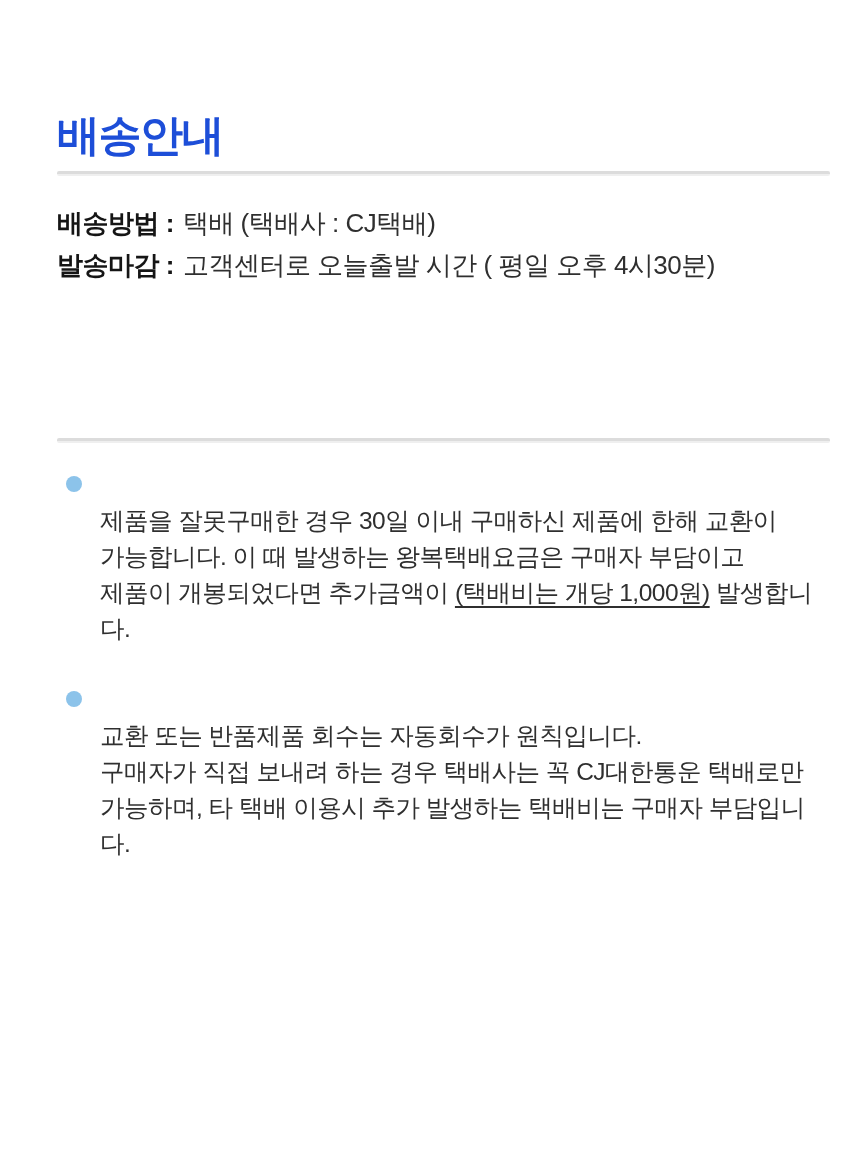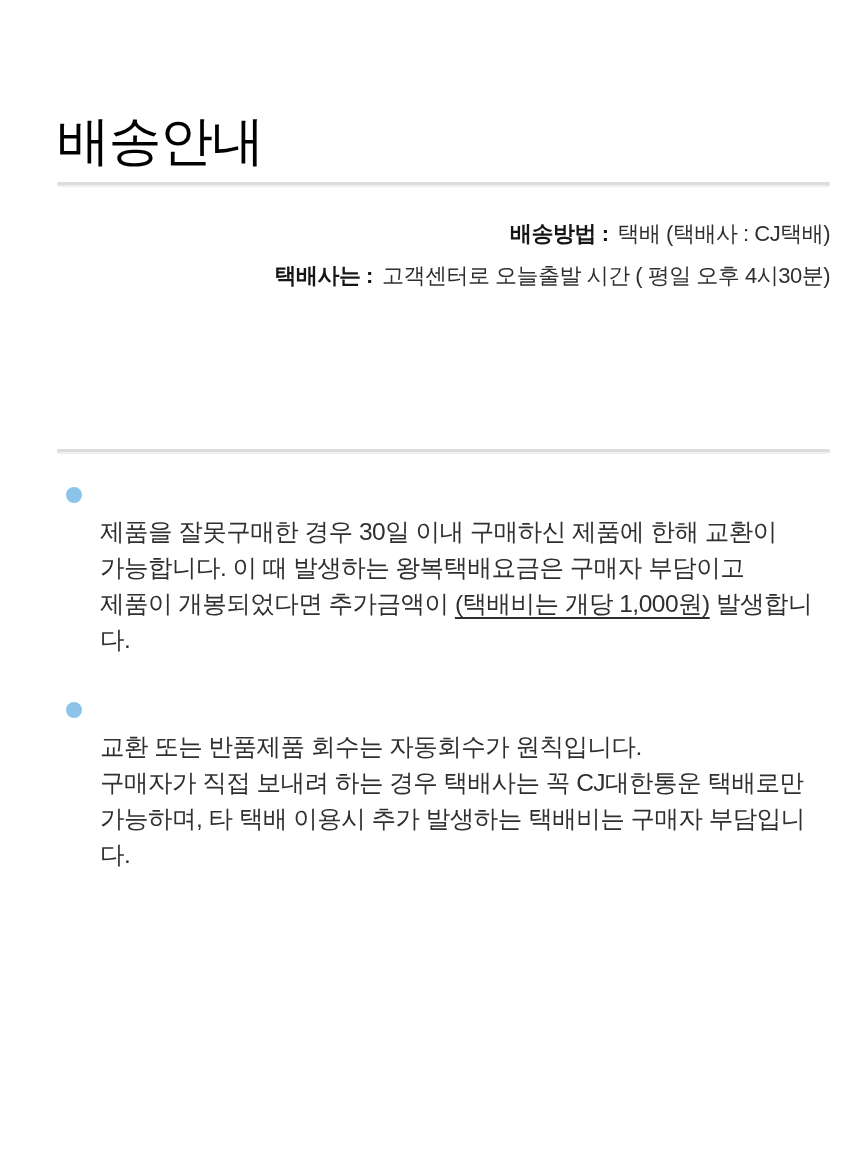--- a/index.html
+++ b/index.html
@@ -9,39 +9,38 @@
     width: 860px;
   }
   .page {
     position: relative;
     width: 860px;
     min-height: 1160px;
     background: #ffffff;
     padding: 112px 30px 30px 57px;
   }
   .section-title {
-    font-size: 53px;
-    font-weight: 400;
+    font-size: 43px;
+    font-weight: 700;
     letter-spacing: -1.5px;
-    color: #000000;
+    color: #1d4ed8;
     line-height: 1.1;
   }
   .divider {
     height: 5px;
     width: 100%;
     margin-top: 12px;
     background: linear-gradient(#dcdcdc 0 60%, #efefef 60% 100%);
     border-radius: 2px;
   }
   .info-list { margin-top: 26px; }
   .info-line {
-    font-size: 22px;
+    font-size: 26px;
     line-height: 42px;
     white-space: nowrap;
-    text-align: right;
   }
   .info-label {
     font-weight: 700;
     color: #151515;
     letter-spacing: -0.5px;
     margin-right: 9px;
   }
   .info-value {
     font-weight: 400;
     color: #2f2f2f;
@@ -86,21 +85,21 @@
 
   <section>
     <h2 class="section-title">배송안내</h2>
     <div class="divider"></div>
 
     <div class="info-list">
       <div class="info-line">
         <span class="info-label">배송방법 :</span><span class="info-value">택배 (택배사 : CJ택배)</span>
       </div>
       <div class="info-line">
-        <span class="info-label">택배사는 :</span><span class="info-value">고객센터로 오늘출발 시간 ( 평일 오후  4시30분)</span>
+        <span class="info-label">발송마감 :</span><span class="info-value">고객센터로 오늘출발 시간 ( 평일 오후  4시30분)</span>
       </div>
     </div>
   </section>
 
   <section>
     <div class="exchange-title-wrap">
       <div class="divider"></div>
     </div>
 
     <ul class="bullet-list">

